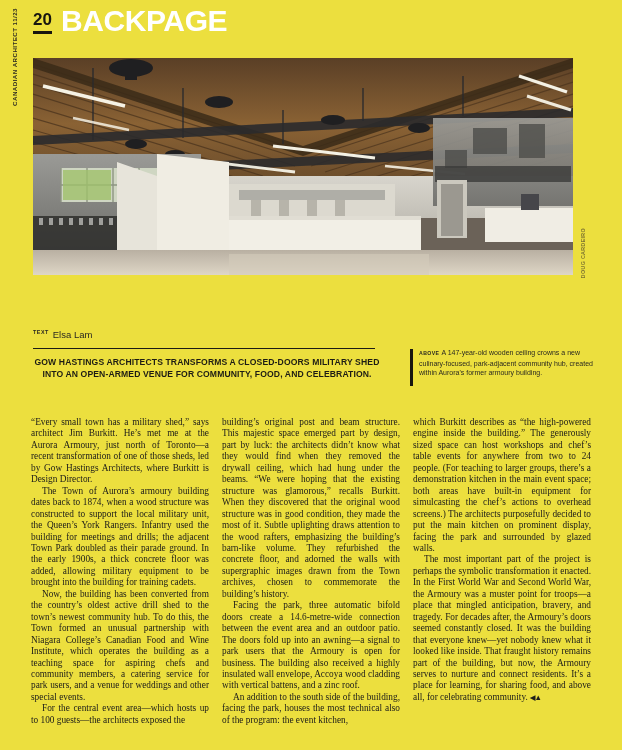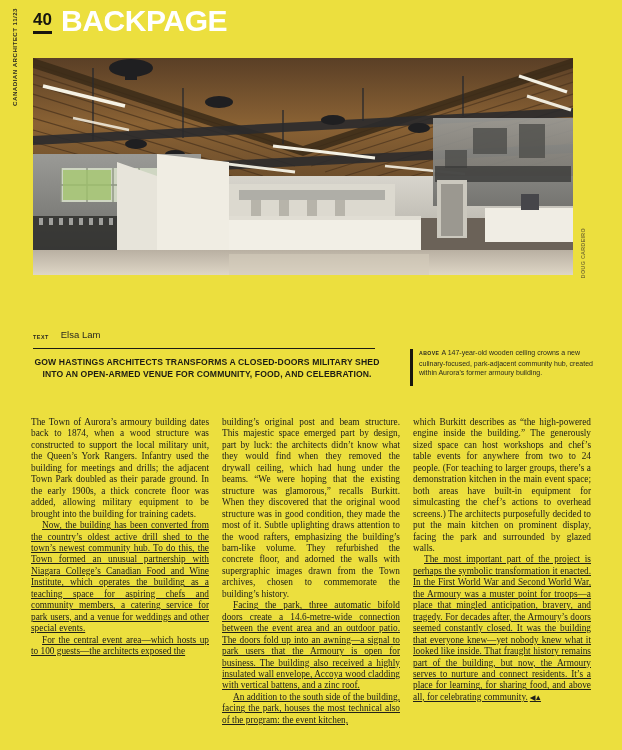--- a/index.html
+++ b/index.html
@@ -125,22 +125,22 @@
     line-height: 33px;
     letter-spacing: 0.6px;
     color: #2a2920;
   }
 
   .byline {
     position: absolute;
     left: 33px;
     top: 329px;
     display: flex;
-    align-items: flex-end;
-    gap: 12px;
+    align-items: flex-start;
+    gap: 4px;
     font-family: "Liberation Sans", sans-serif;
     color: #2a2920;
   }
   .byline .kicker {
     font-weight: bold;
     font-size: 5.4px;
     letter-spacing: 0.5px;
   }
   .byline .name {
     font-size: 9.5px;
@@ -215,39 +215,38 @@
     line-height: 11.45px;
     color: #20201a;
     text-align: justify;
     hyphens: auto;
   }
   .col p {
     margin: 0;
   }
   .col p + p {
     text-indent: 11px;
-    text-decoration: underline;
   }
   .endmark {
     font-size: 7.5px;
     letter-spacing: -1px;
     margin-left: 2px;
   }
 </style>
 </head>
 <body>
 
 <div class="page">
 
   <div class="running-head">
     <span>CANADIAN ARCHITECT 11/23</span>
   </div>
 
   <div class="masthead">
-    <div class="folio">40</div>
+    <div class="folio">20</div>
     <div class="section-title">BACKPAGE</div>
   </div>
 
   <div class="hero">
     <svg width="540" height="217" viewBox="0 0 540 217">
       <defs>
         <linearGradient id="roofG" x1="0" y1="0" x2="0" y2="1">
           <stop offset="0" stop-color="#5a3f26"></stop>
           <stop offset="0.55" stop-color="#8a6234"></stop>
           <stop offset="1" stop-color="#6d4e2c"></stop>
@@ -413,20 +412,21 @@
   <div class="rule"></div>
 
   <div class="deck">GOW HASTINGS ARCHITECTS TRANSFORMS A CLOSED-DOORS MILITARY SHED INTO AN OPEN-ARMED VENUE FOR COMMUNITY, FOOD, AND CELEBRATION.</div>
 
   <div class="caption">
     <span class="kicker">ABOVE</span><span>A 147-year-old wooden ceiling crowns a new culinary-focused, park-adjacent community hub, created within Aurora's former armoury building.</span>
   </div>
 
   <div class="columns">
     <div class="col">
+      <p>“Every small town has a military shed,” says architect Jim Burkitt. He’s met me at the Aurora Armoury, just north of Toronto—a recent transformation of one of those sheds, led by Gow Hastings Architects, where Burkitt is Design Director.</p>
       <p>The Town of Aurora’s armoury building dates back to 1874, when a wood structure was constructed to support the local military unit, the Queen’s York Rangers. Infantry used the building for meetings and drills; the adjacent Town Park doubled as their parade ground. In the early 1900s, a thick concrete floor was added, allowing military equipment to be brought into the building for training cadets.</p>
       <p>Now, the building has been converted from the country’s oldest active drill shed to the town’s newest community hub. To do this, the Town formed an unusual partnership with Niagara College’s Canadian Food and Wine Institute, which operates the building as a teaching space for aspiring chefs and community members, a catering service for park users, and a venue for weddings and other special events.</p>
       <p>For the central event area—which hosts up to 100 guests—the architects exposed the</p>
     </div>
     <div class="col">
       <p>building’s original post and beam structure. This majestic space emerged part by design, part by luck: the architects didn’t know what they would find when they removed the drywall ceiling, which had hung under the beams. “We were hoping that the existing structure was glamorous,” recalls Burkitt. When they discovered that the original wood structure was in good condition, they made the most of it. Subtle uplighting draws attention to the wood rafters, emphasizing the building’s barn-like volume. They refurbished the concrete floor, and adorned the walls with supergraphic images drawn from the Town archives, chosen to commemorate the building’s history.</p>
       <p>Facing the park, three automatic bifold doors create a 14.6-metre-wide connection between the event area and an outdoor patio. The doors fold up into an awning—a signal to park users that the Armoury is open for business. The building also received a highly insulated wall envelope, Accoya wood cladding with vertical battens, and a zinc roof.</p>
       <p>An addition to the south side of the building, facing the park, houses the most technical also of the program: the event kitchen,</p>
     </div>
     <div class="col">

